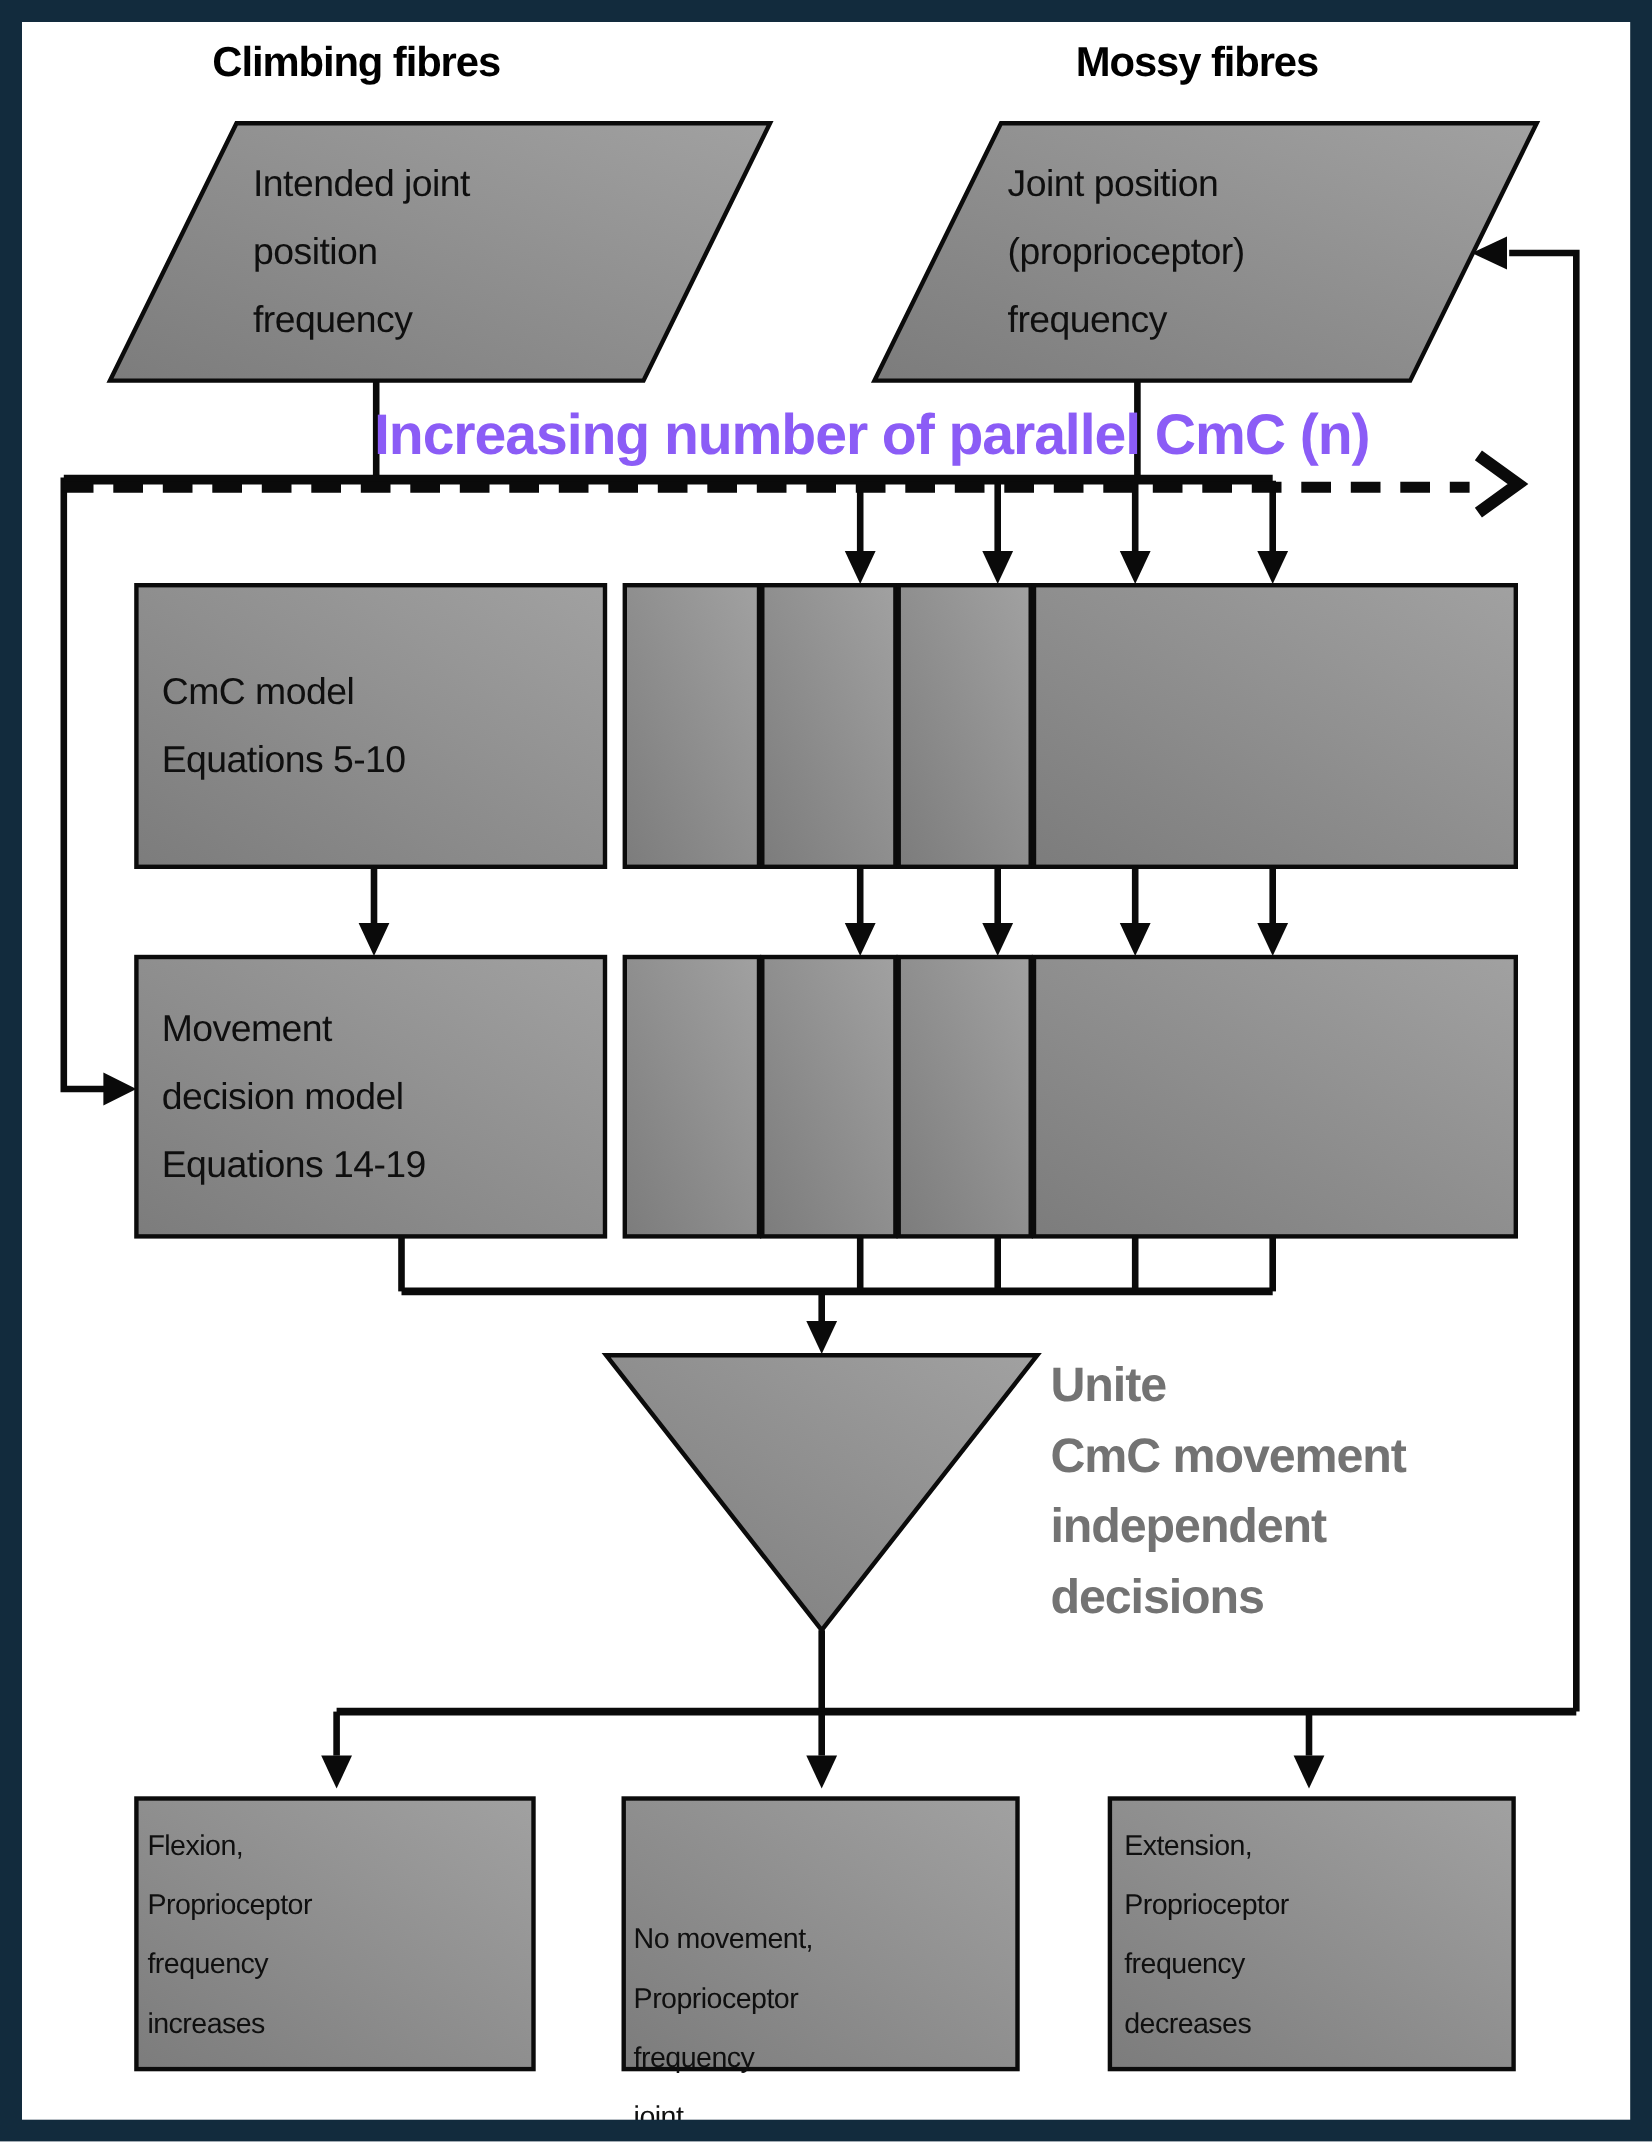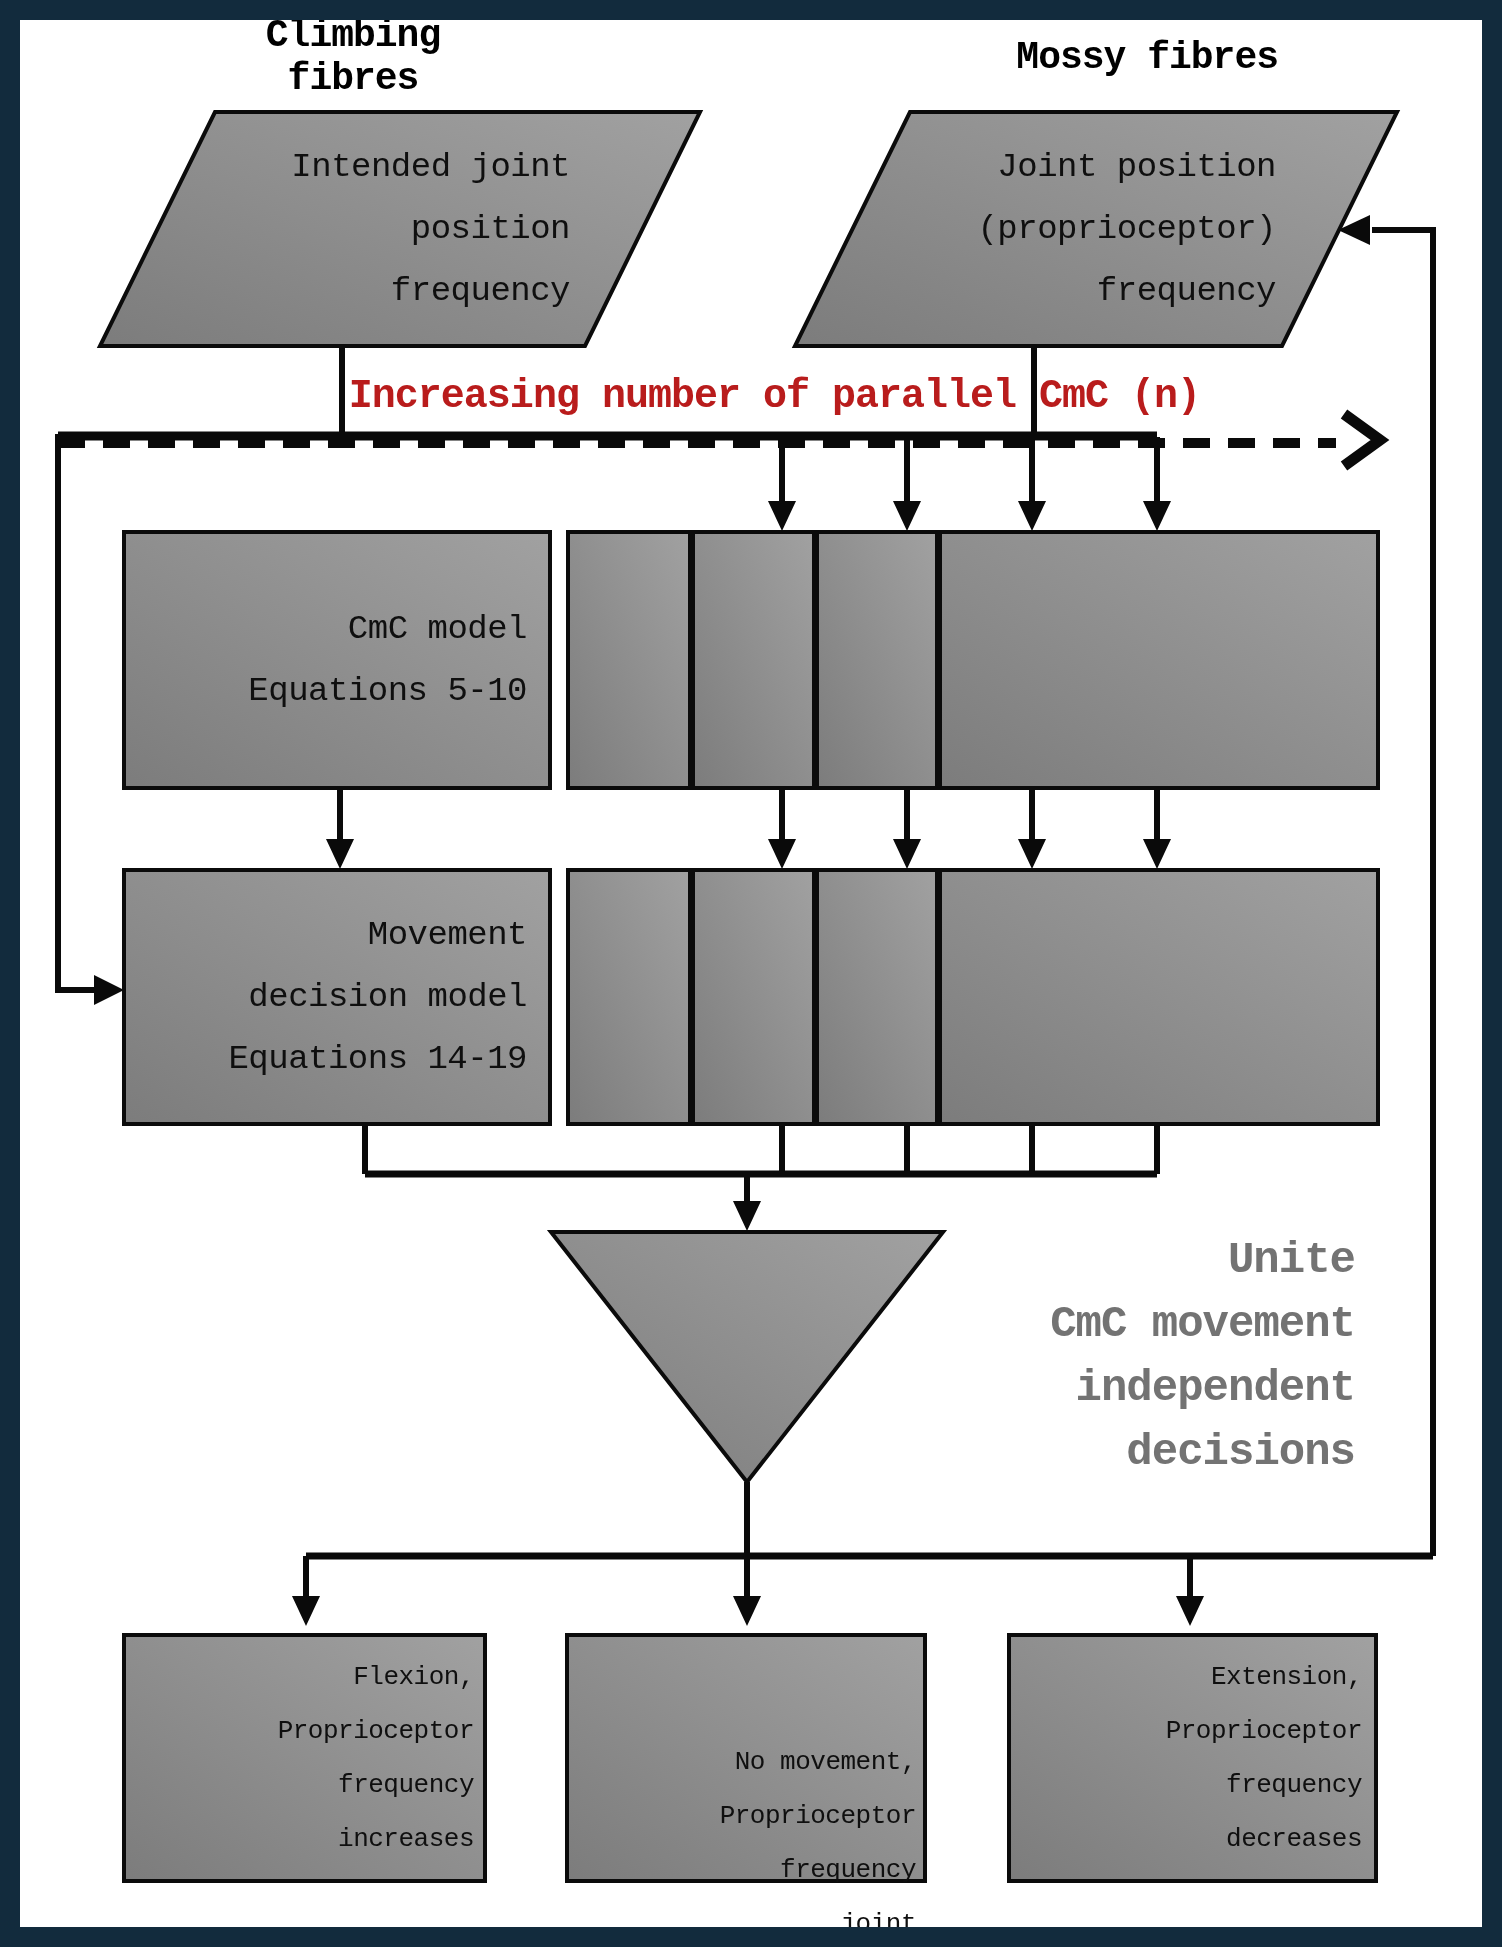--- a/index.html
+++ b/index.html
@@ -14,29 +14,28 @@
     position:absolute;inset:0;
     border:20px solid #122b3d;
     box-sizing:border-box;
     pointer-events:none;
     z-index:2;
   }
   svg.diagram{position:absolute;left:0;top:0;z-index:0;}
   .txt{
     position:absolute;z-index:1;
     display:flex;flex-direction:column;
-    align-items:flex-end;justify-content:center;
+    align-items:flex-start;justify-content:center;
     text-align:center;color:#0f0f0f;
     letter-spacing:-0.5px;
-    font-family:Liberation Mono, monospace;
   }
   .txt span{display:block;}
   .h-label{font-size:38px;font-weight:bold;color:#000;letter-spacing:-1px;}
   .shape-label{font-size:34px;line-height:62px;}
-  .bus-label{font-size:40px;font-weight:bold;color:#b91c1c;letter-spacing:-1px;white-space:nowrap;}
+  .bus-label{font-size:52px;font-weight:bold;color:#8b5cf6;letter-spacing:-1px;white-space:nowrap;}
   .unite-label{font-size:44px;font-weight:bold;color:#737373;line-height:64px;letter-spacing:-1px;}
   .outcome-label{font-size:26px;line-height:54px;}
 </style>
 </head>
 <body>
 
 <div id="stage">
   <div id="frame"></div>
 
   <svg class="diagram" width="1502" height="1947" viewBox="0 0 1502 1947">

